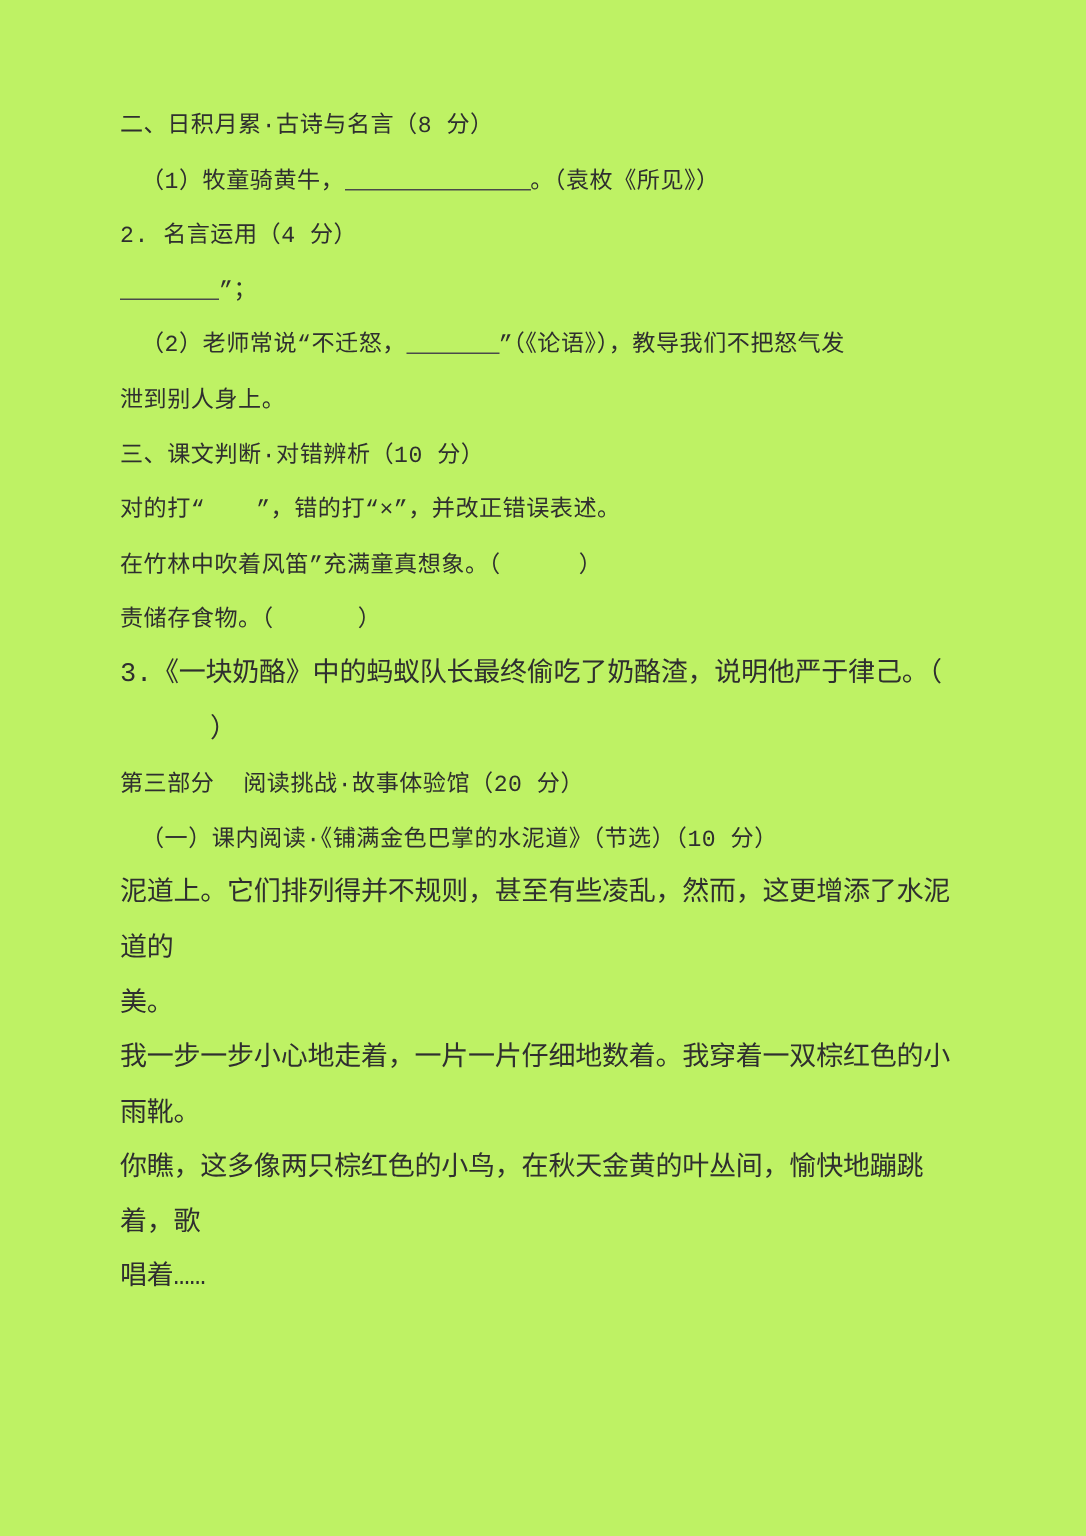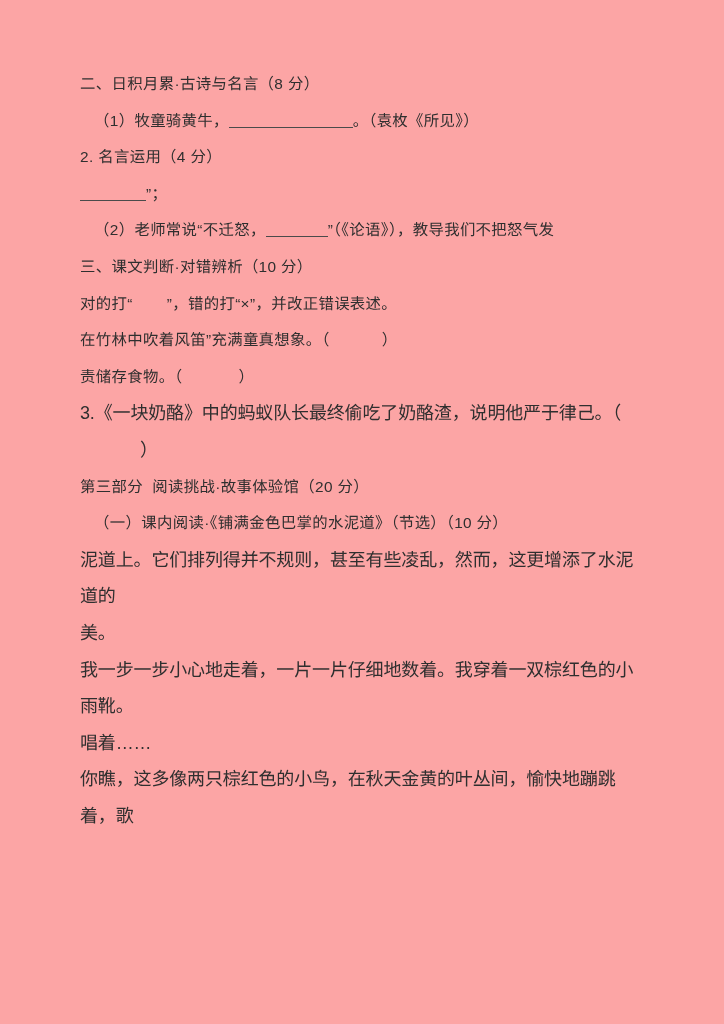--- a/index.html
+++ b/index.html
@@ -4,23 +4,23 @@
 <style>
   html, body {
     margin: 0;
     padding: 0;
     background: #ffffff;
   }
   .page {
     position: relative;
     width: 724px;
     height: 1024px;
-    background: #fca5a5;
+    background: #bef264;
     overflow: hidden;
-    font-family: Liberation Sans, sans-serif;
+    font-family: Liberation Mono, monospace;
     color: #2a2a2a;
   }
   .doc {
     position: absolute;
     left: 80px;
     top: 66px;
     width: 566px;
   }
   
   .ln {
@@ -66,37 +66,38 @@
     <div class="ln blk indent"><span>（1）牧童骑黄牛，</span><span class="blank w124"></span><span>。（袁枚《所见》）</span></div>
 
 
     <div class="ln blk">2. 名言运用（4 分）</div>
 
 
     <div class="ln blk flush"><span class="blank w66"></span><span>”；</span></div>
 
     <div class="ln blk indent"><span>（2）老师常说“不迁怒，</span><span class="blank w62"></span><span>”（《论语》），教导我们不把怒气发</span></div>
 
+    <div class="ln blk flush">泄到别人身上。</div>
 
     <div class="ln blk">三、课文判断·对错辨析（10 分）</div>
 
     <div class="ln blk"><span>对的打“</span><span class="gap g34"></span><span>”，错的打“×”，并改正错误表述。</span></div>
 
 
     <div class="ln blk"><span>在竹林中吹着风笛”充满童真想象。（</span><span class="gap g52"></span><span>）</span></div>
 
 
     <div class="ln blk"><span>责储存食物。（</span><span class="gap g56"></span><span>）</span></div>
 
     <div class="ln blk tight"><span>3.《一块奶酪》中的蚂蚁队长最终偷吃了奶酪渣，说明他严于律己。（</span><span class="gap g60"></span><span>）</span></div>
 
     <div class="ln blk">第三部分  阅读挑战·故事体验馆（20 分）</div>
 
     <div class="ln blk indent">（一）课内阅读·《铺满金色巴掌的水泥道》（节选）（10 分）</div>
 
     <div class="ln blk tight">泥道上。它们排列得并不规则，甚至有些凌乱，然而，这更增添了水泥道的</div>
     <div class="ln blk tight">美。</div>
     <div class="ln blk tight">我一步一步小心地走着，一片一片仔细地数着。我穿着一双棕红色的小雨靴。</div>
+    <div class="ln blk tight">你瞧，这多像两只棕红色的小鸟，在秋天金黄的叶丛间，愉快地蹦跳着，歌</div>
     <div class="ln blk tight">唱着……</div>
-    <div class="ln blk tight">你瞧，这多像两只棕红色的小鸟，在秋天金黄的叶丛间，愉快地蹦跳着，歌</div>
 
   </div>
 </div>
 
 </body></html>

